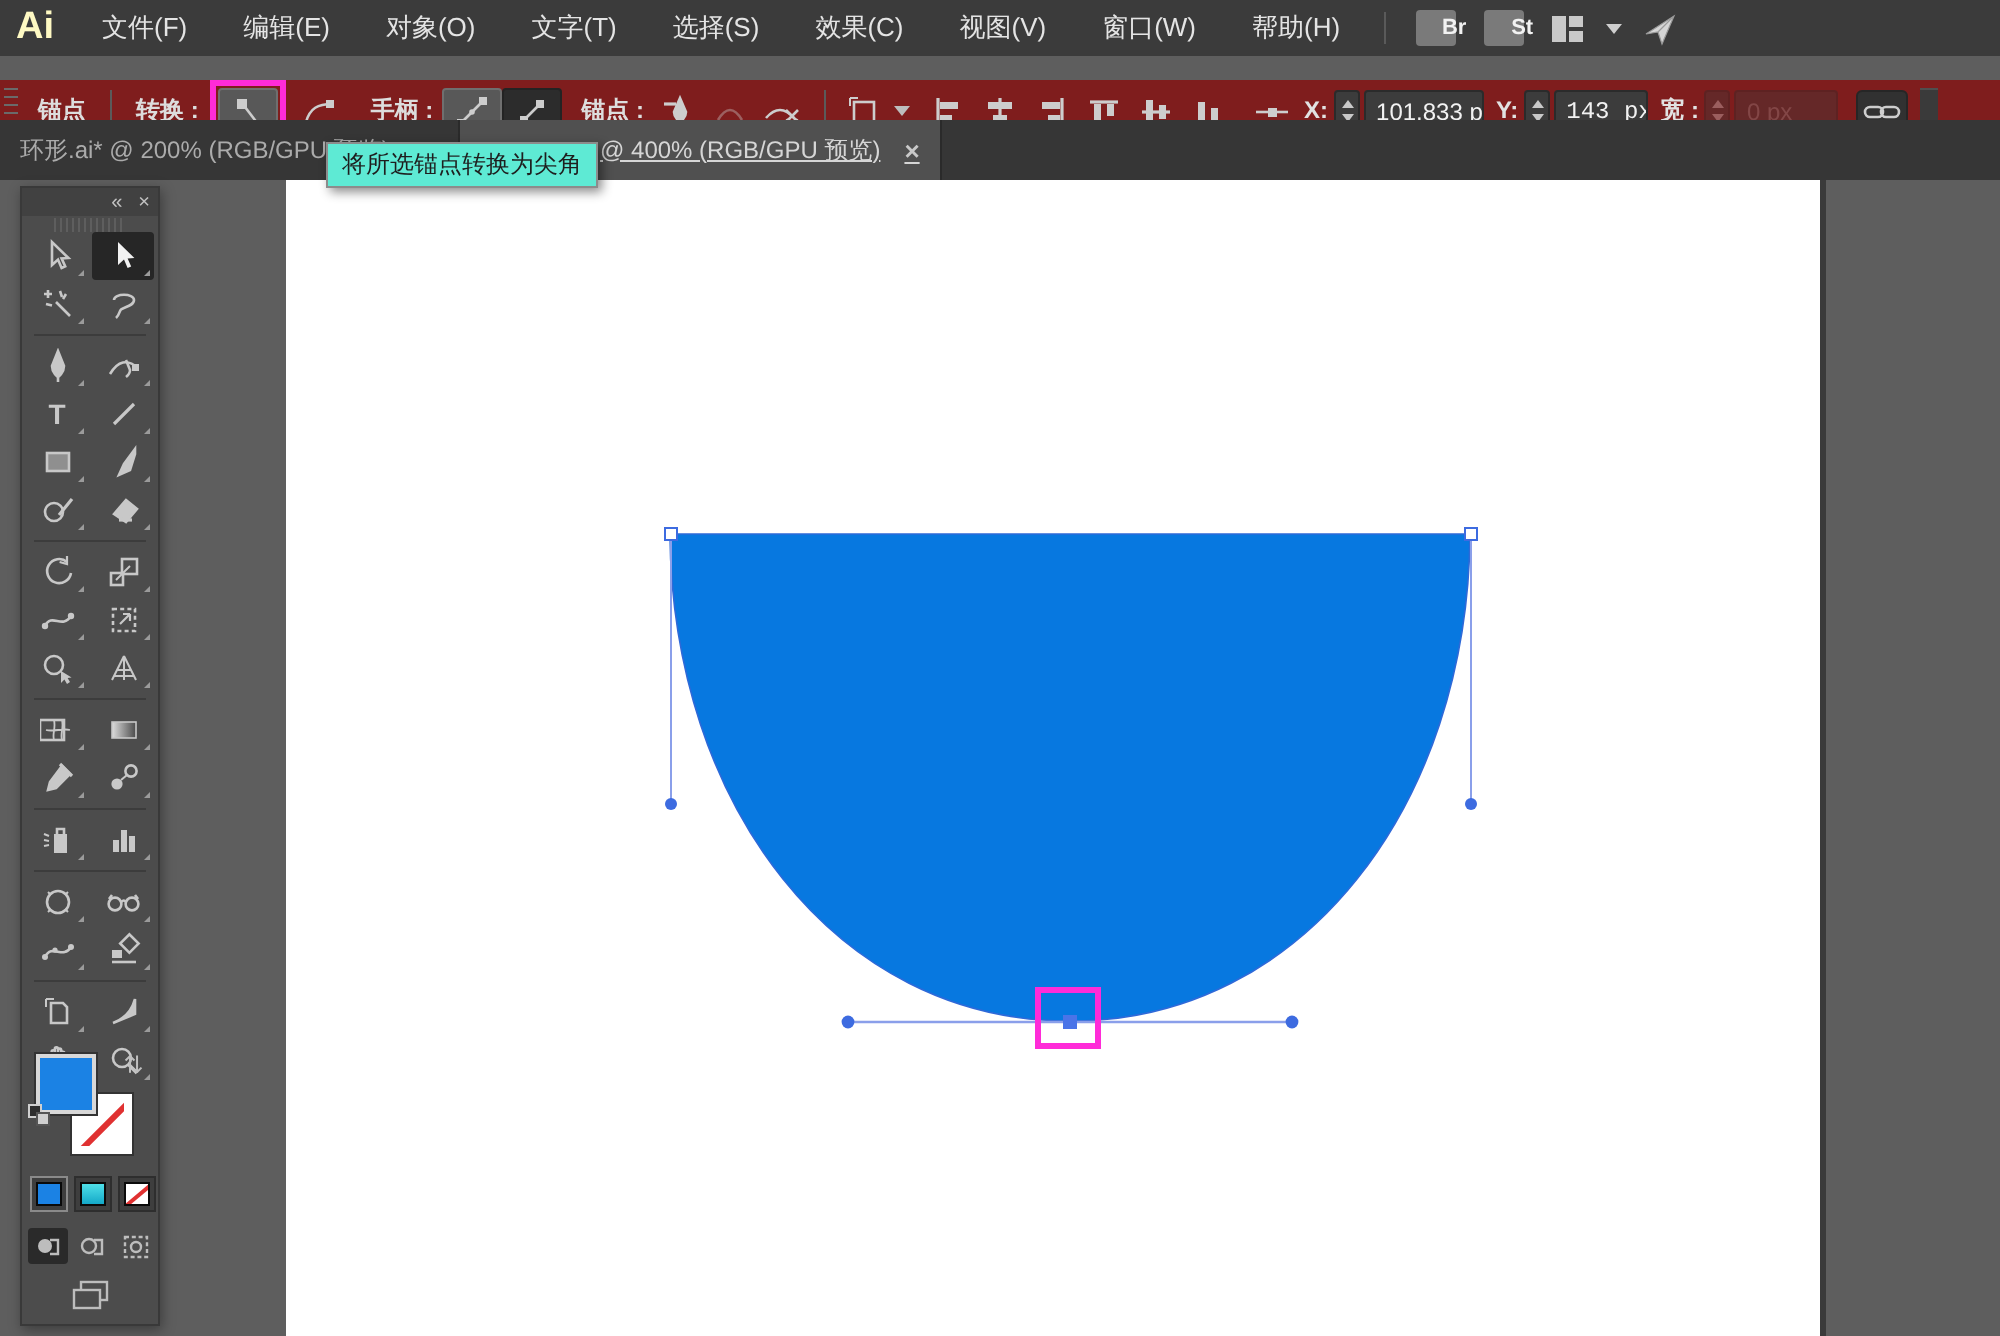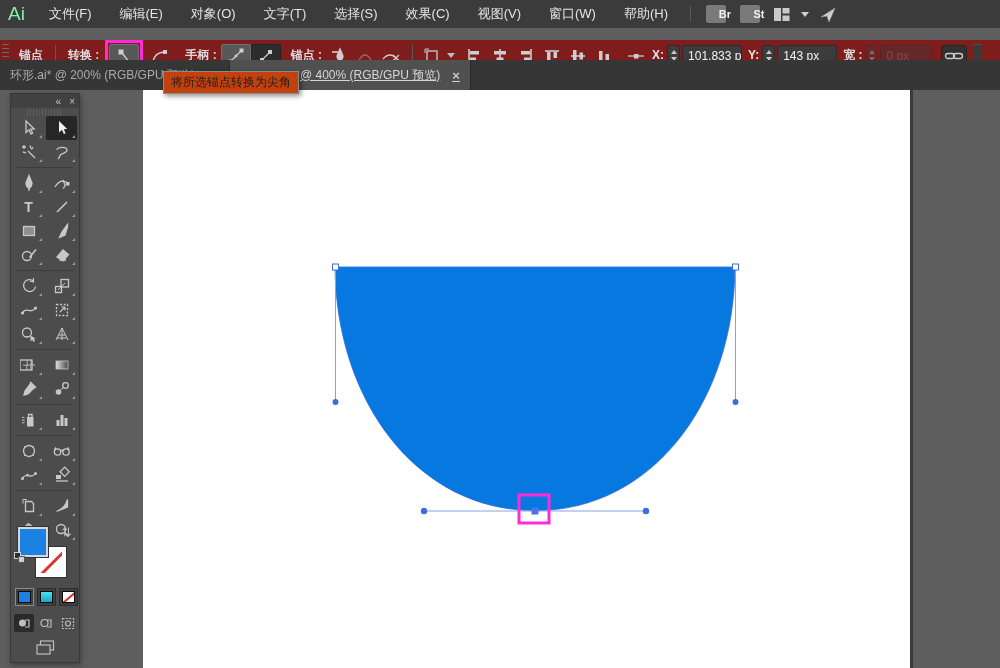--- a/index.html
+++ b/index.html
@@ -2,21 +2,21 @@
 <html><head>
 <meta charset="utf-8">
 <style>
   * { margin:0; padding:0; box-sizing:border-box; }
   html,body { width:1000px; height:668px; overflow:hidden; }
   body { font-family:"Liberation Sans","DejaVu Sans",sans-serif; background:#5E5E5E; position:relative; }
 
   
   .menubar { position:absolute; left:0; top:0; width:1000px; height:28px; background:#3B3B3B;
              display:flex; align-items:center; color:#E4E4E4; font-size:13px; }
-  .ai-logo { color:#86efac; font-weight:normal; font-size:19px; padding:0 10px 0 8px; letter-spacing:0; }
+  .ai-logo { color:#fef9c3; font-weight:bold; font-size:19px; padding:0 10px 0 8px; letter-spacing:0; }
   .menu-item { padding:0 14px; height:28px; line-height:28px; cursor:default; }
   .mb-sep { width:1px; height:16px; background:#5A5A5A; margin:0 8px; }
   .mini-app { width:20px; height:18px; background:#7A7A7A; color:#F2F2F2; font-size:11px; font-weight:bold;
               border-radius:2px; display:flex; align-items:center; justify-content:center; margin:0 7px;padding-left:18px; }
   .mb-icon { display:flex; align-items:center; margin:0 6px; }
   .chev { width:0; height:0; border-left:4px solid transparent; border-right:4px solid transparent;
           border-top:5px solid #CFCFCF; margin:0 4px; }
 
   
   .controlbar { position:absolute; left:0; top:28px; width:1000px; height:32px; background:#7f1d1d;
@@ -34,37 +34,37 @@
   .cb-iconbtn { width:26px; height:24px; display:flex; align-items:center; justify-content:center; }
   .dim { opacity:0.38; }
   .fieldgrp { display:flex; align-items:center; margin:0 3px; }
   .cb-ul { border-bottom:1px dotted #9A9A9A; font-weight:bold; margin-right:3px; color:#E2E2E2;}
   .stepper { width:13px; height:22px; background:#3C3C3C; border:1px solid #2B2B2B; border-radius:2px;
              display:flex; flex-direction:column; align-items:center; justify-content:center; gap:3px; margin-right:2px;}
   .st-up { width:0;height:0;border-left:3.5px solid transparent;border-right:3.5px solid transparent;border-bottom:4px solid #C9C9C9;}
   .st-dn { width:0;height:0;border-left:3.5px solid transparent;border-right:3.5px solid transparent;border-top:4px solid #C9C9C9;}
   .field { height:22px; background:#3C3C3C; border:1px solid #2B2B2B; border-radius:2px; color:#F2F2F2;
            display:flex; align-items:center; padding:0 5px; overflow:hidden; }
-  .f-x { width:60px; } .f-y { width:60px; } .f-w { width:52px; color:#8A8A8A; }
+  .f-x { width:60px; } .f-y { width:47px;font-family:Liberation Mono, monospace; } .f-w { width:52px; color:#8A8A8A; }
   .linkbtn { width:26px; height:22px; background:#313131; border:1px solid #262626; border-radius:3px;
              display:flex; align-items:center; justify-content:center; margin:0 6px; }
   .cutoff { width:9px; height:24px; background:#3A3A3A; border-top:1px solid #4F4F4F; position:relative; overflow:hidden;}
   .cutoff::after { content:""; position:absolute; left:0; bottom:2px; width:9px; height:5px; background:#3D6BE0; }
 
   
   .tabbar { position:absolute; left:0; top:60px; width:1000px; height:30px; background:#363636;
             display:flex; font-size:12px; color:#ABABAB; }
   .tab { height:30px; display:flex; align-items:center; padding:0 10px; border-right:1px solid #2A2A2A; }
   .tab1 { width:230px; overflow:hidden; white-space:nowrap; }
   .tab2 { background:#505050; color:#D6D6D6; white-space:nowrap;text-decoration:underline; }
   .tab2-spacer { display:inline-block; width:60px; }
   .tab-close { margin-left:12px; color:#C9C9C9; font-weight:bold; font-size:13px; }
 
   
-  .tooltip { position:absolute; left:163px; top:71px; height:23px; background:#c2410c; border:1px solid #8C8C8C;
+  .tooltip { position:absolute; left:163px; top:71px; height:23px; background:#5eead4; border:1px solid #8C8C8C;
              box-shadow:2px 2px 5px rgba(0,0,0,.45); color:#1E1E1E; font-size:12px; display:flex;
              align-items:center; padding:0 7px; z-index:50; }
 
   
   .main { position:absolute; left:0; top:90px; width:1000px; height:578px; background:#5E5E5E; }
   .artboard { position:absolute; left:143px; top:0; width:770px; height:578px; background:#FFFFFF;
               border-right:3px solid #3A3A3A; }
   .canvas-svg { position:absolute; left:0; top:0; width:1000px; height:578px; }
 
   

